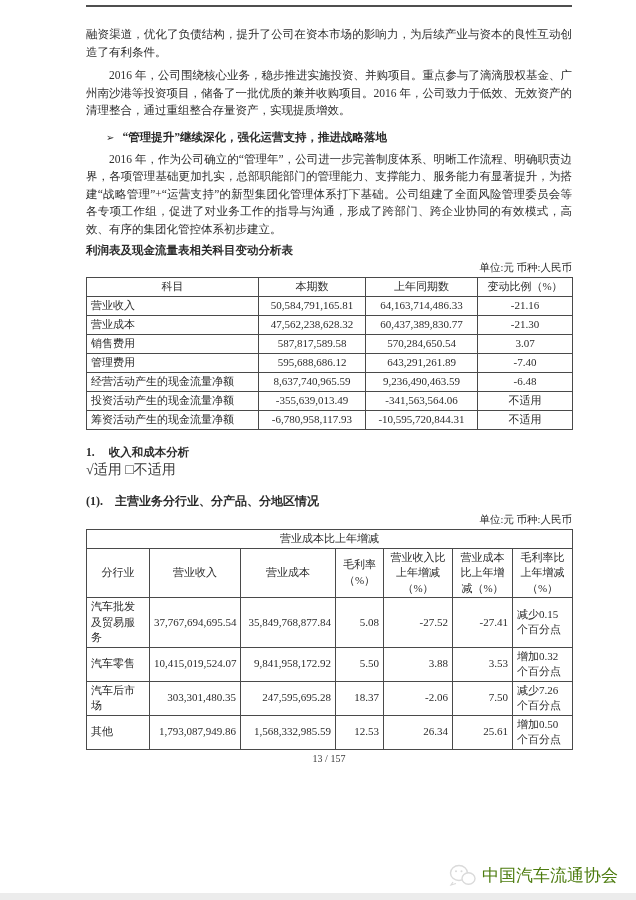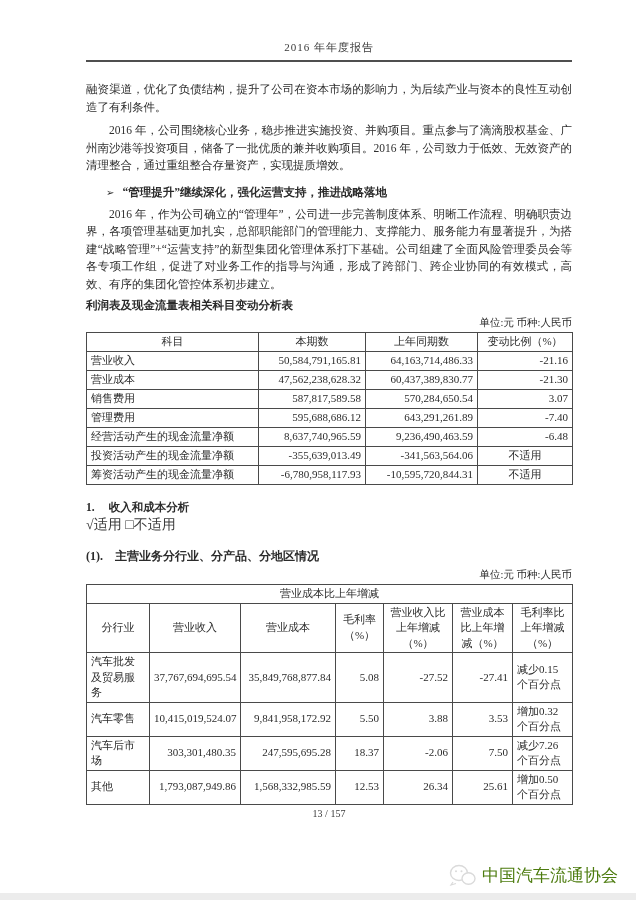--- a/index.html
+++ b/index.html
@@ -77,21 +77,21 @@
     overflow:hidden;
   }
   
   .t1 col.c0 { width:172px; }
   .t1 col.c1 { width:107px; }
   .t1 col.c2 { width:112px; }
   .t1 col.c3 { width:95px; }
   .t1 th { text-align:center; height:19px; }
   .t1 td { height:19px; }
   .t1 td.lbl { text-align:left; }
-  .t1 td.num { text-align:right; }
+  .t1 td.num { text-align:center; }
   .t1 td.ctr { text-align:center; }
   
   .t2 col.c0 { width:63px; }
   .t2 col.c1 { width:91px; }
   .t2 col.c2 { width:95px; }
   .t2 col.c3 { width:48px; }
   .t2 col.c4 { width:69px; }
   .t2 col.c5 { width:60px; }
   .t2 col.c6 { width:60px; }
   .t2 th { text-align:center; }
@@ -124,21 +124,20 @@
     left:0; bottom:0;
     width:100%; height:7px;
     background:#ececec;
   }
 </style>
 </head>
 <body>
 
 <div class="content">
 
-  <div class="page-head-title">2016 年年度报告</div>
   <div class="head-rule"></div>
 
   <div class="para p1">融资渠道，优化了负债结构，提升了公司在资本市场的影响力，为后续产业与资本的良性互动创造了有利条件。</div>
   <div class="para p2">2016 年，公司围绕核心业务，稳步推进实施投资、并购项目。重点参与了滴滴股权基金、广州南沙港等投资项目，储备了一批优质的兼并收购项目。2016 年，公司致力于低效、无效资产的清理整合，通过重组整合存量资产，实现提质增效。</div>
 
   <div class="bullet-line">
     <span class="bullet-arrow">➢</span>
     <span>“管理提升”继续深化，强化运营支持，推进战略落地</span>
   </div>
   <div class="para p3">2016 年，作为公司确立的“管理年”，公司进一步完善制度体系、明晰工作流程、明确职责边界，各项管理基础更加扎实，总部职能部门的管理能力、支撑能力、服务能力有显著提升，为搭建“战略管理”+“运营支持”的新型集团化管理体系打下基础。公司组建了全面风险管理委员会等各专项工作组，促进了对业务工作的指导与沟通，形成了跨部门、跨企业协同的有效模式，高效、有序的集团化管控体系初步建立。</div>

